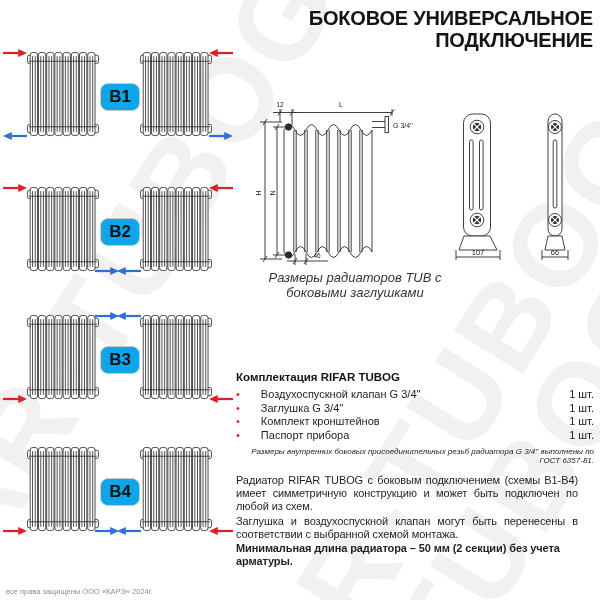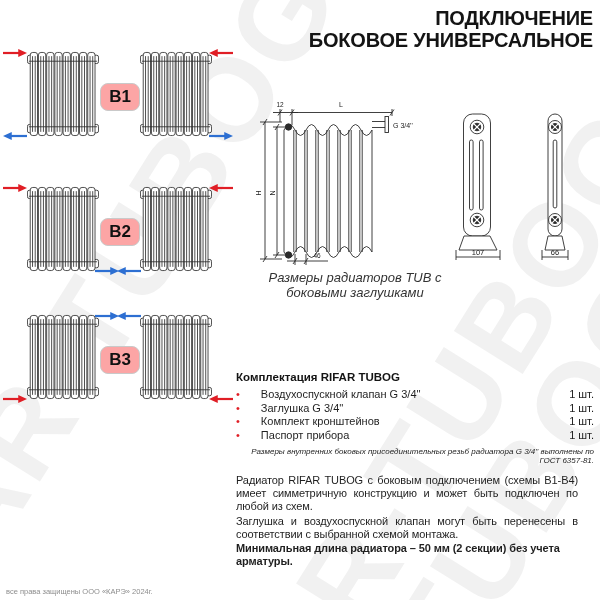--- a/index.html
+++ b/index.html
@@ -14,21 +14,21 @@
   .wm2{left:175px;top:785px;}
   .wm3{left:420px;top:590px;}
   
   .title{position:absolute;top:7px;right:7px;text-align:right;font-size:20px;font-weight:800;
          line-height:22px;letter-spacing:-0.2px;color:#141414;}
   
   .scheme-row{position:absolute;left:2px;width:232px;height:130px;}
   .row-b1{top:40px;} .row-b2{top:175px;} .row-b3{top:303px;} .row-b4{top:435px;}
   .rad{position:absolute;top:5px;width:72px;height:98px;}
   .rad-l{left:25px;} .rad-r{left:138px;}
-  .scheme-label{position:absolute;left:98px;top:43px;width:38px;height:26px;background:#fca5a5;
+  .scheme-label{position:absolute;left:98px;top:43px;width:38px;height:26px;background:#0ea5e9;
         border:1.5px solid #c9c9c9;border-radius:8px;display:flex;align-items:center;
         justify-content:center;font-weight:800;font-size:17px;color:#111;}
   .arrow{position:absolute;width:24px;height:10px;}
   .arrow.red{color:var(--red);} .arrow.blue{color:var(--blue);}
   .dir-l{transform:scaleX(-1);}
   .pos-tl{left:1px;top:8px;}   .pos-tr{left:207px;top:8px;}
   .pos-bl{left:1px;top:91px;}  .pos-br{left:207px;top:91px;}
   .pos-til{left:93px;top:8px;} .pos-tir{left:115px;top:8px;}
   .pos-bil{left:93px;top:91px;}.pos-bir{left:115px;top:91px;}
   
@@ -93,22 +93,22 @@
 
 <div class="page">
 
   <div>
     <span class="wm wm1">RIFAR-TUBOG.su</span>
     <span class="wm wm2">RIFAR-TUBOG.su</span>
     <span class="wm wm3">TUBOG.su</span>
   </div>
 
   <div class="title">
+    <div>БОКОВОЕ УНИВЕРСАЛЬНОЕ</div>
     <div>ПОДКЛЮЧЕНИЕ</div>
-    <div>БОКОВОЕ УНИВЕРСАЛЬНОЕ</div>
   </div>
 
   <div class="scheme-row row-b1">
     <svg class="rad rad-l">
         <use href="#rad"></use>
       </svg>
     <svg class="rad rad-r">
         <use href="#rad"></use>
       </svg>
     <div class="scheme-label">
@@ -169,20 +169,43 @@
         <use href="#arr"></use>
       </svg>
     <svg class="arrow red pos-bl">
         <use href="#arr"></use>
       </svg>
     <svg class="arrow red pos-br dir-l">
         <use href="#arr"></use>
       </svg>
   </div>
 
+  <div class="scheme-row row-b4">
+    <svg class="rad rad-l">
+        <use href="#rad"></use>
+      </svg>
+    <svg class="rad rad-r">
+        <use href="#rad"></use>
+      </svg>
+    <div class="scheme-label">
+      <span>B4</span>
+    </div>
+    <svg class="arrow red pos-bl">
+        <use href="#arr"></use>
+      </svg>
+    <svg class="arrow red pos-br dir-l">
+        <use href="#arr"></use>
+      </svg>
+    <svg class="arrow blue pos-bil">
+        <use href="#arr"></use>
+      </svg>
+    <svg class="arrow blue pos-bir dir-l">
+        <use href="#arr"></use>
+      </svg>
+  </div>
 
   <svg class="dimdraw" viewBox="0 0 170 172">
     <g stroke="#2b2b2b" fill="none" stroke-width="0.9">
 
       <path d="M32 34 q5.5 -11 11 0 t11 0 t11 0 t11 0 t11 0 t11 0 t11 0 t11 0"></path>
       <path d="M32 156 q5.5 11 11 0 t11 0 t11 0 t11 0 t11 0 t11 0 t11 0 t11 0"></path>
       <line x1="32" y1="34" x2="32" y2="156"></line>
       <line x1="120" y1="34" x2="120" y2="156"></line>
       <g>
         <line x1="41.8" y1="34" x2="41.8" y2="156"></line>

